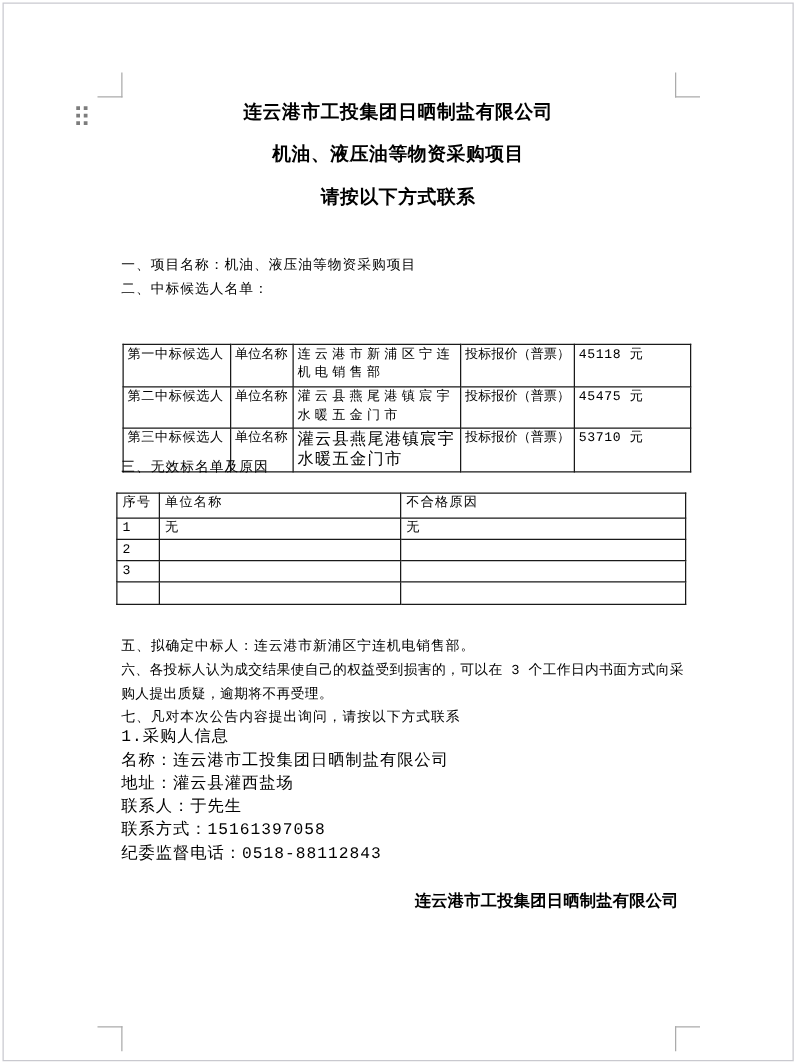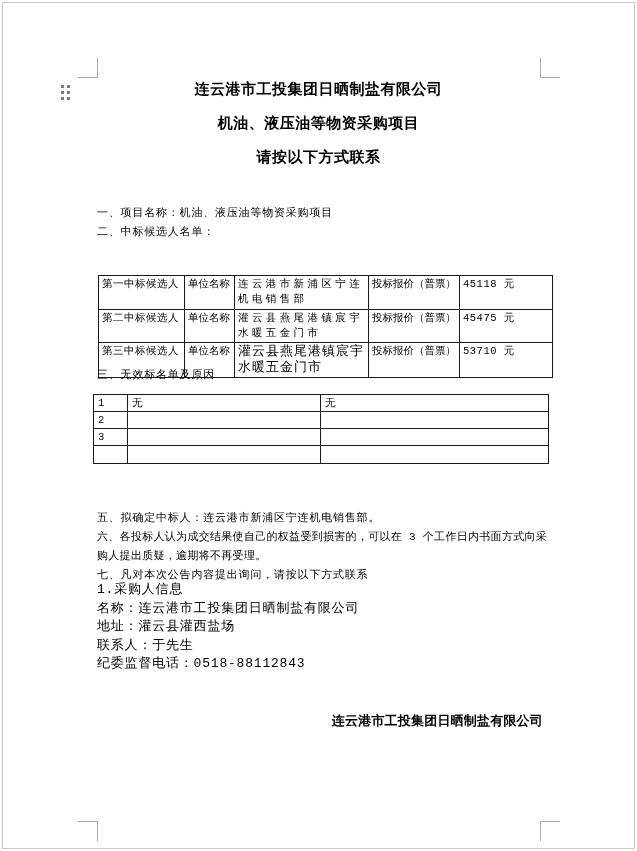--- a/index.html
+++ b/index.html
@@ -119,20 +119,25 @@
 
   <div class="bt s3">三、无效标名单及原因</div>
 
   <table class="t2">
     <colgroup>
         <col style="width:34px">
         <col style="width:193px">
         <col style="width:228px">
       </colgroup>
     <tbody>
+        <tr class="h">
+      <td>序号</td>
+      <td>单位名称</td>
+      <td>不合格原因</td>
+    </tr>
     <tr class="b1">
       <td>1</td>
       <td>无</td>
       <td>无</td>
     </tr>
     <tr class="b2">
       <td>2</td>
       <td></td>
       <td></td>
     </tr>
@@ -151,19 +156,20 @@
 
   <div class="bt s5">五、拟确定中标人：连云港市新浦区宁连机电销售部。</div>
   <div class="bt s6">六、各投标人认为成交结果使自己的权益受到损害的，可以在 3 个工作日内书面方式向采购人提出质疑，逾期将不再受理。</div>
   <div class="bt s7">七、凡对本次公告内容提出询问，请按以下方式联系</div>
 
   <div class="buyer">
     <div>1.采购人信息</div>
     <div>名称：连云港市工投集团日晒制盐有限公司</div>
     <div>地址：灌云县灌西盐场</div>
     <div>联系人：于先生</div>
+    <div>联系方式：15161397058</div>
     <div>纪委监督电话：0518-88112843</div>
   </div>
 
   <div class="footer">
     <div>连云港市工投集团日晒制盐有限公司</div>
   </div>
 </div>
 
 </body></html>

